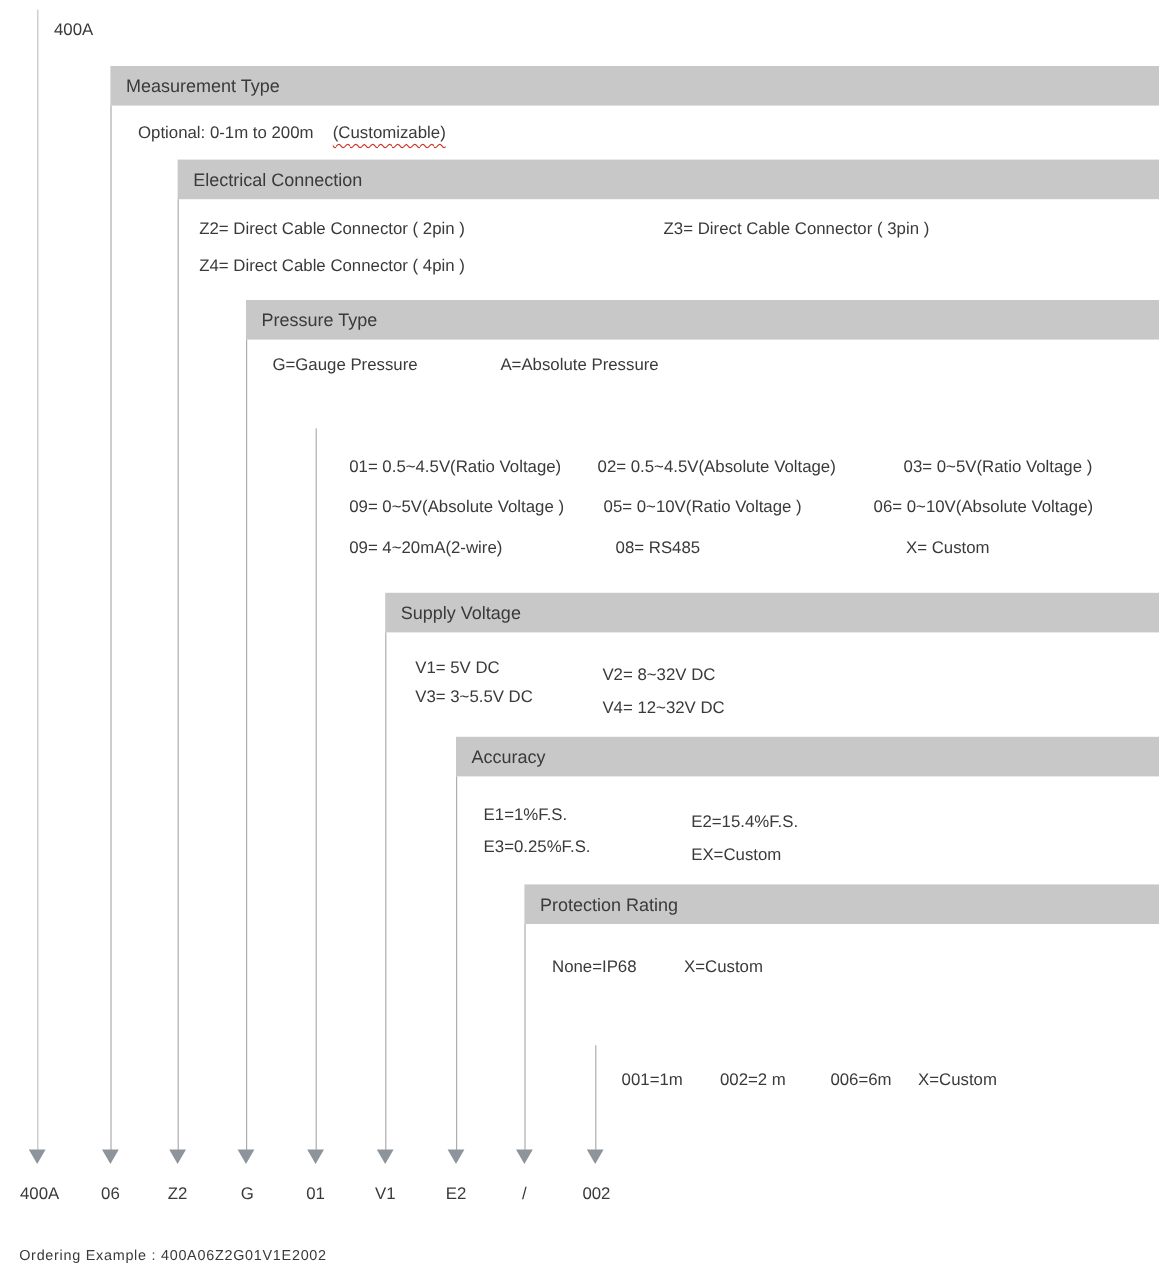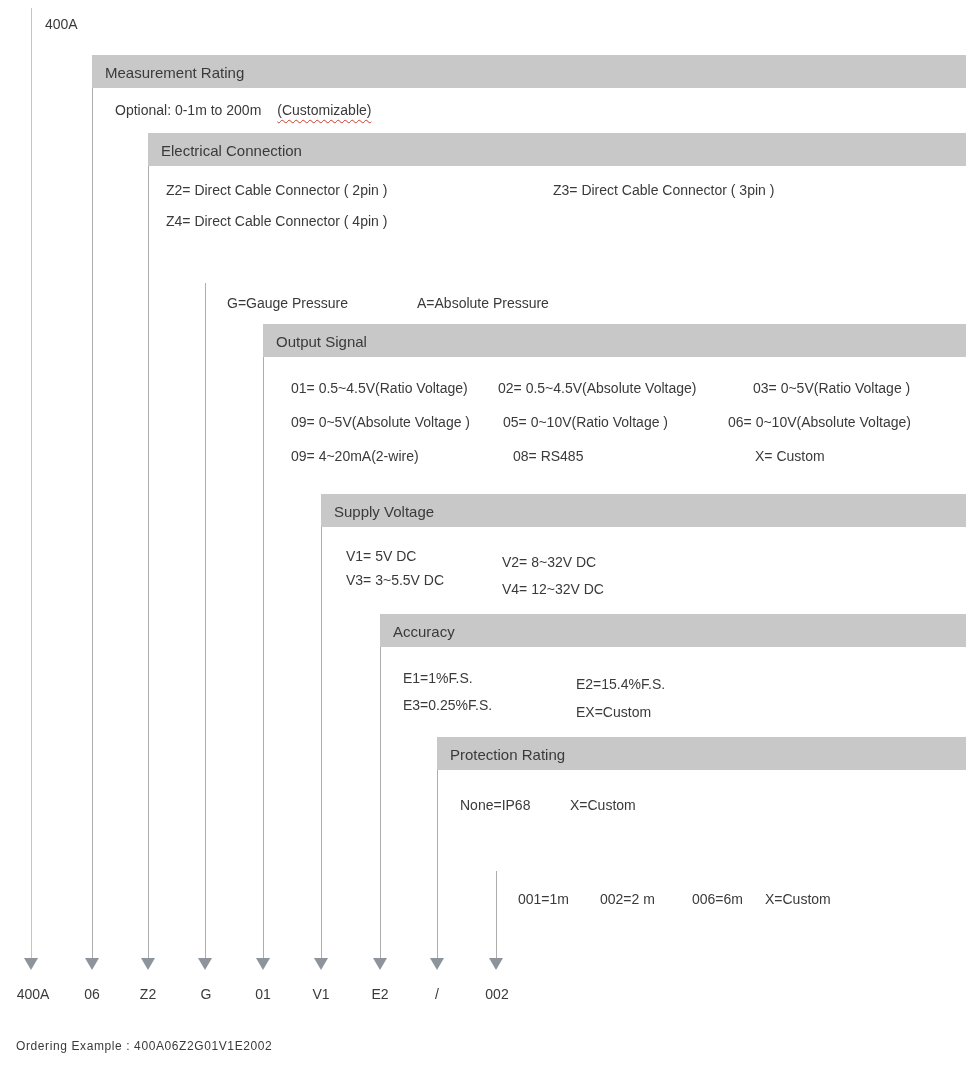--- a/index.html
+++ b/index.html
@@ -36,42 +36,42 @@
 </style>
 </head>
 <body>
 
 <div class="stage">
 
   <div class="vline light" style="left:31px;top:8px;height:952px"></div>
   <div class="opt" style="left:45px;top:16px">400A</div>
 
   <div class="bar" style="left:92px;top:55px">
-    <span>Measurement Rating</span>
+    <span>Measurement Type</span>
   </div>
   <div class="vline" style="left:92px;top:88px;height:872px"></div>
   <div class="opt" style="left:115px;top:102px">
     <span>Optional: 0-1m to 200m</span><span class="squiggle">(Customizable)</span>
   </div>
 
   <div class="bar" style="left:148px;top:133px">
     <span>Electrical Connection</span>
   </div>
   <div class="vline" style="left:148px;top:166px;height:794px"></div>
   <div class="opt" style="left:166px;top:182px">Z2= Direct Cable Connector ( 2pin )</div>
   <div class="opt" style="left:553px;top:182px">Z3= Direct Cable Connector ( 3pin )</div>
   <div class="opt" style="left:166px;top:213px">Z4= Direct Cable Connector ( 4pin )</div>
 
+  <div class="bar" style="left:205px;top:250px">
+    <span>Pressure Type</span>
+  </div>
   <div class="vline" style="left:205px;top:283px;height:677px"></div>
   <div class="opt" style="left:227px;top:295px">G=Gauge Pressure</div>
   <div class="opt" style="left:417px;top:295px">A=Absolute Pressure</div>
 
-  <div class="bar" style="left:263px;top:324px">
-    <span>Output Signal</span>
-  </div>
   <div class="vline" style="left:263px;top:357px;height:603px"></div>
   <div class="opt" style="left:291px;top:380px">01= 0.5~4.5V(Ratio Voltage)</div>
   <div class="opt" style="left:498px;top:380px">02= 0.5~4.5V(Absolute Voltage)</div>
   <div class="opt" style="left:753px;top:380px">03= 0~5V(Ratio Voltage )</div>
   <div class="opt" style="left:291px;top:414px">09= 0~5V(Absolute Voltage )</div>
   <div class="opt" style="left:503px;top:414px">05= 0~10V(Ratio Voltage )</div>
   <div class="opt" style="left:728px;top:414px">06= 0~10V(Absolute Voltage)</div>
   <div class="opt" style="left:291px;top:448px">09= 4~20mA(2-wire)</div>
   <div class="opt" style="left:513px;top:448px">08= RS485</div>
   <div class="opt" style="left:755px;top:448px">X= Custom</div>

